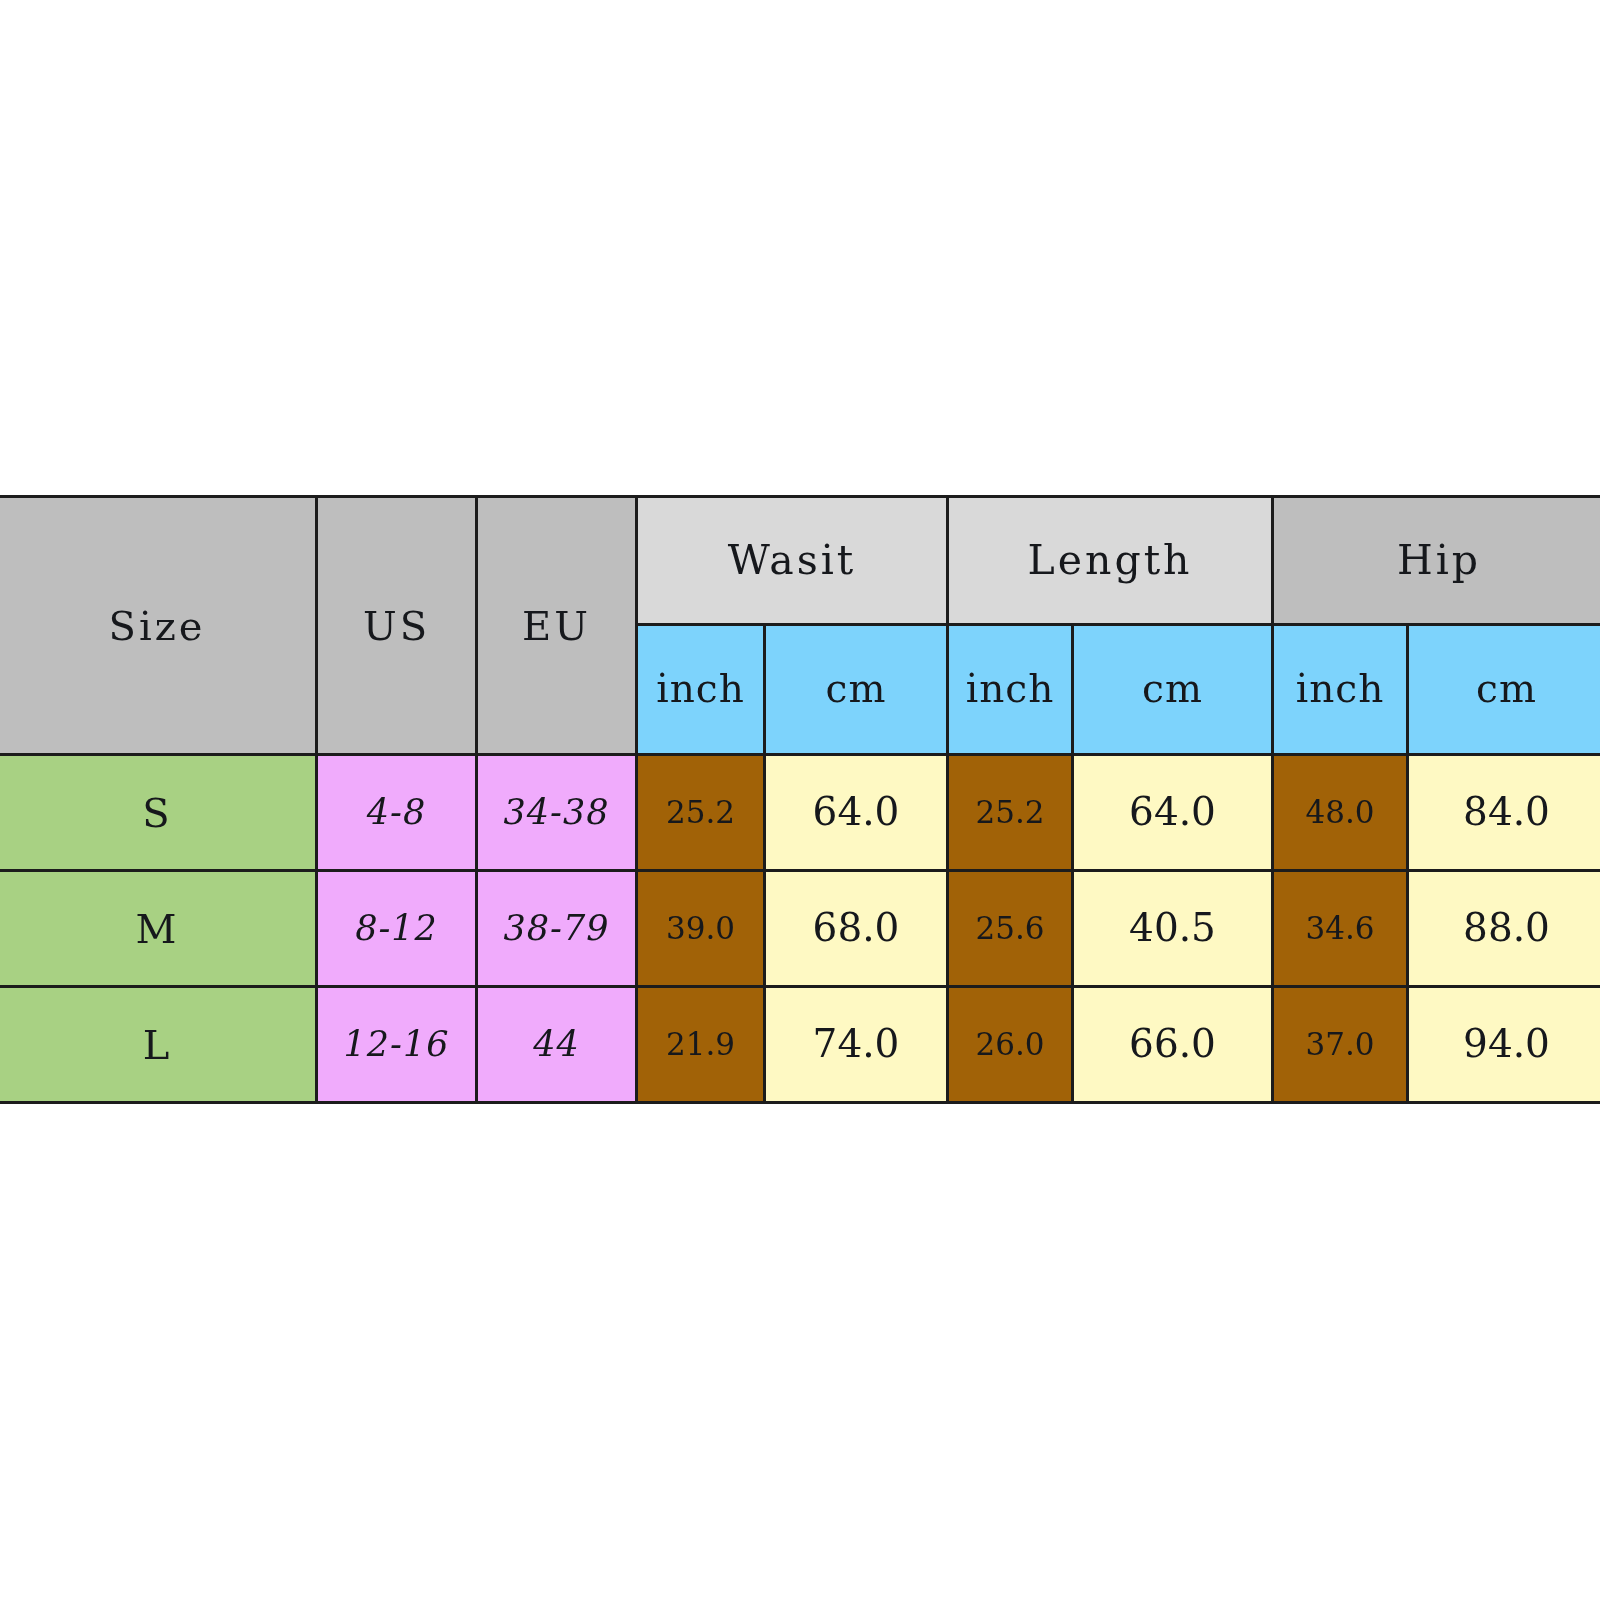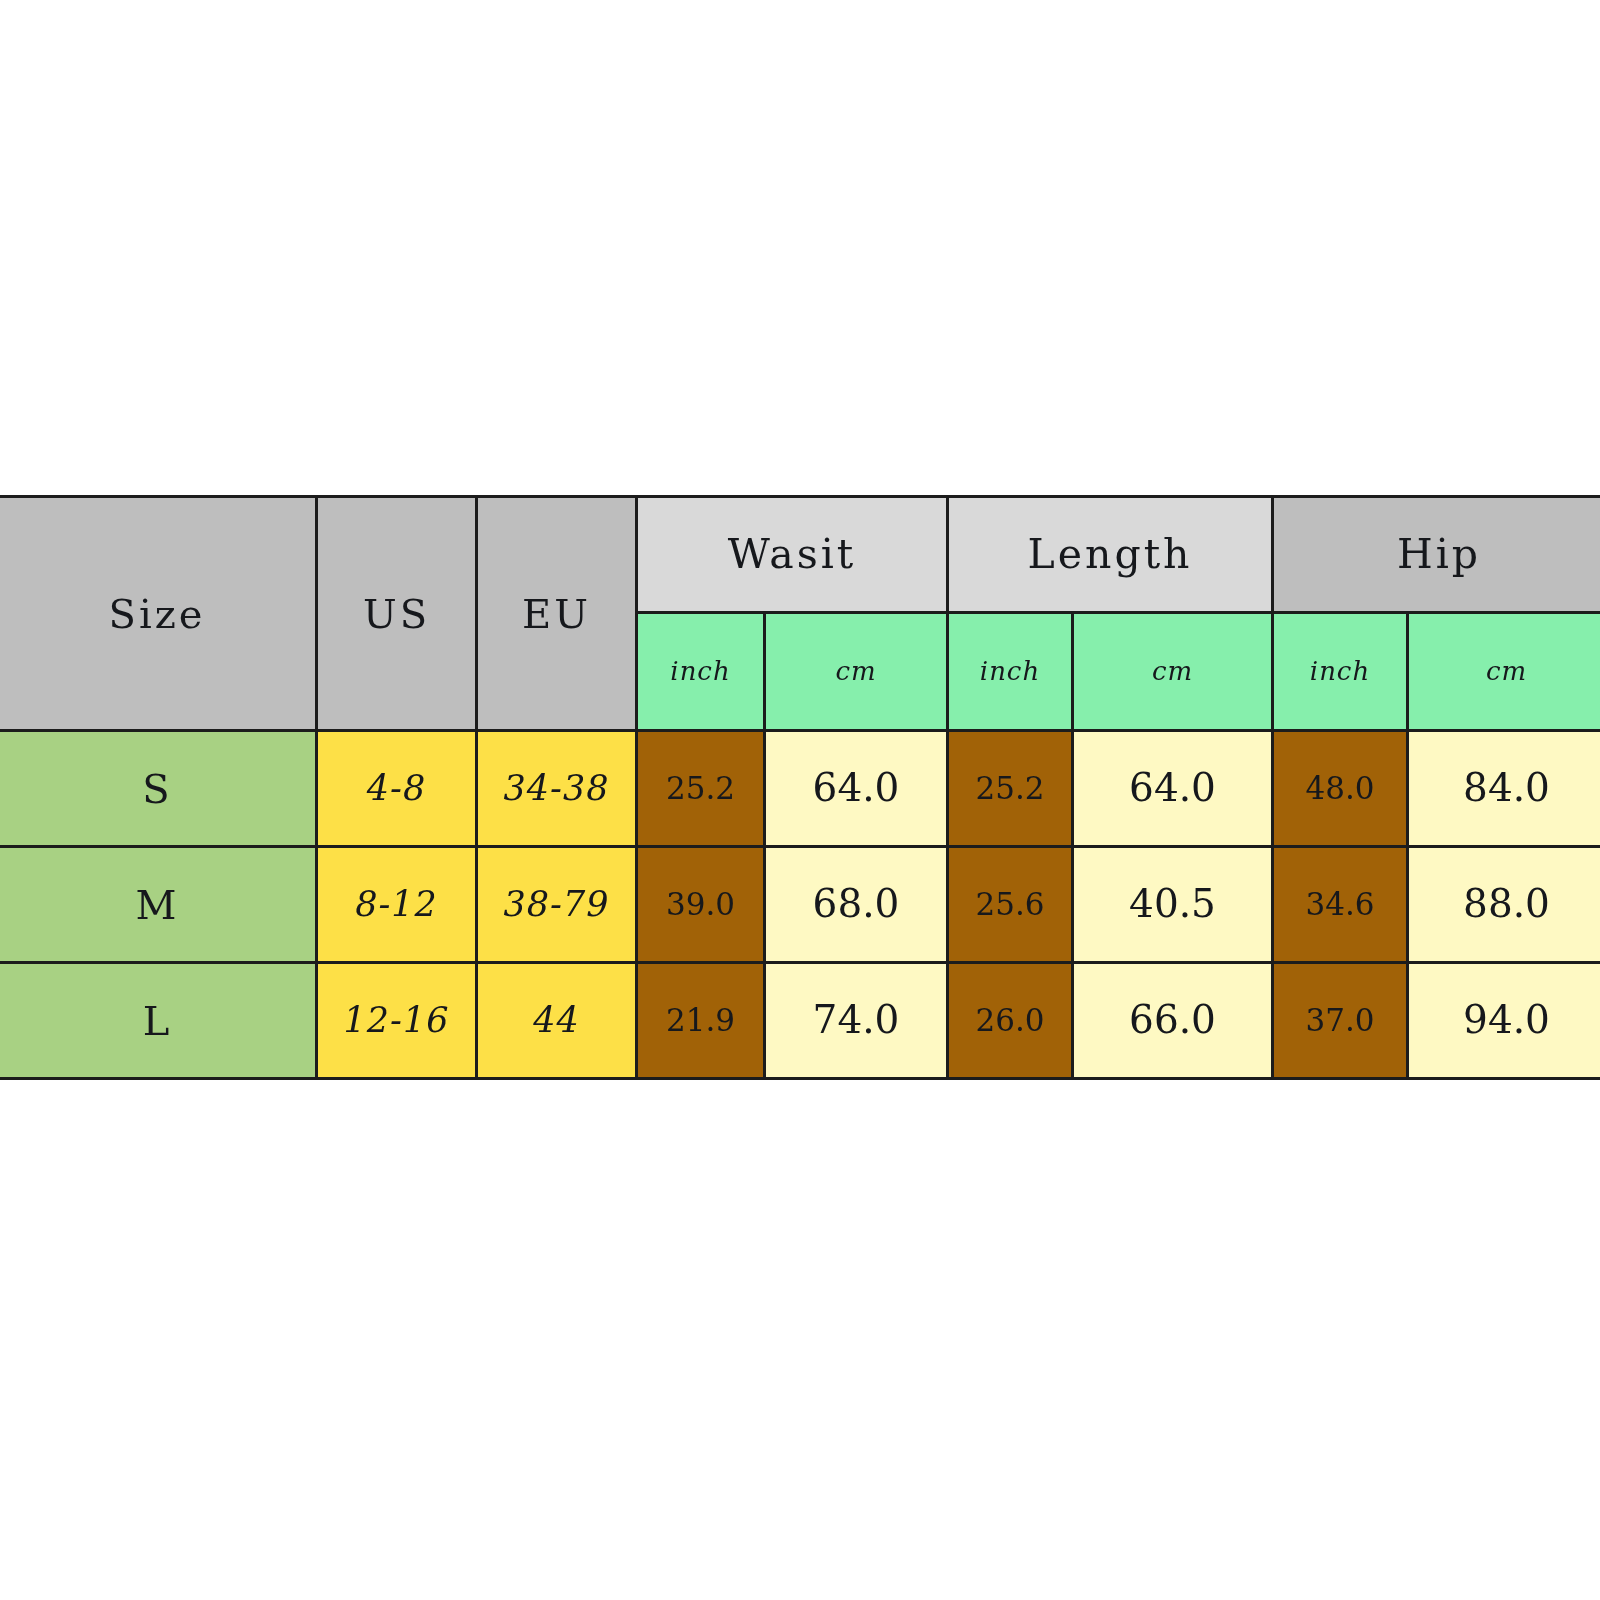--- a/index.html
+++ b/index.html
@@ -28,21 +28,21 @@
     width: 1608px;
     margin-left: -4px;
     background: #ffffff;
   }
 
   table.size-chart td,
   table.size-chart th {
     border: 3px solid #1c1c1c;
     text-align: center;
     vertical-align: middle;
-    padding: 0;
+    padding: 6px;
     color: #16181c;
     font-weight: normal;
     line-height: 1.1;
   }
 
   
   col.c-size   { width: 319px; }
   col.c-us     { width: 160px; }
   col.c-eu     { width: 160px; }
   col.c-wi     { width: 128px; }
@@ -65,38 +65,37 @@
     letter-spacing: 3px;
     height: 113px;
   }
   .hdr-group-dark {
     background: #bebebe;
     font-size: 41px;
     letter-spacing: 3px;
     height: 113px;
   }
   .hdr-unit {
-    background: #86efac;
-    font-size: 26px;
-    font-style: italic;
+    background: #7dd3fc;
+    font-size: 39px;
     font-weight: bold;
     letter-spacing: 1px;
     height: 115px;
   }
 
   
   tbody tr { height: 116px; }
 
   td.cell-size {
     background: #a8d183;
     font-size: 40px;
     letter-spacing: 2px;
   }
   td.cell-blue {
-    background: #fde047;
+    background: #f0abfc;
     font-size: 35px;
     font-style: italic;
     font-weight: bold;
     letter-spacing: 1px;
   }
   td.cell-inch {
     background: #a16207;
     font-size: 31px;
   }
   td.cell-cm {

